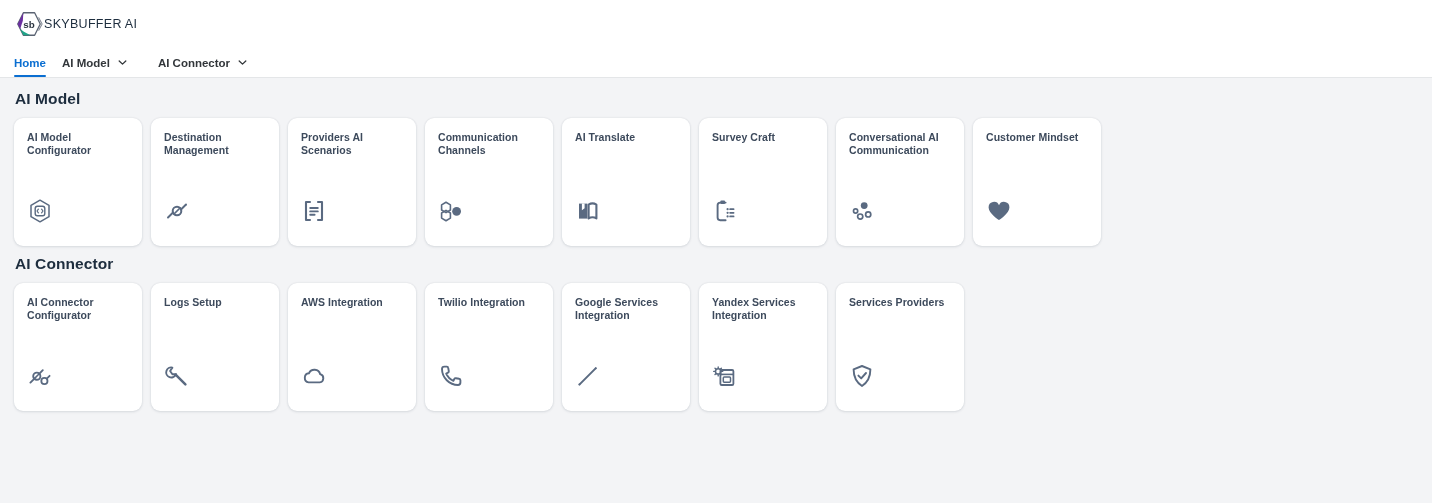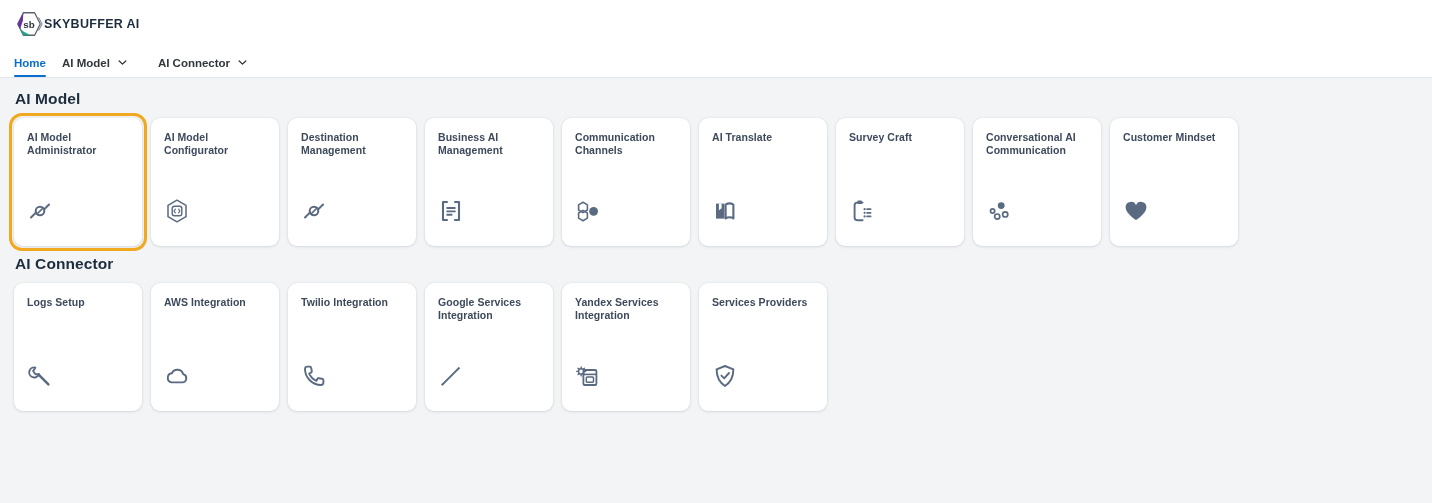--- a/index.html
+++ b/index.html
@@ -31,21 +31,21 @@
   }
   .logo-mark {
     width: 30px;
     height: 30px;
     position: relative;
     flex: 0 0 auto;
   }
   .logo-mark svg { display: block; }
   .brand-name {
     font-size: 12.5px;
-    font-weight: 700;
+    font-weight: 400;
     letter-spacing: .3px;
     color: #1d2d3e;
     white-space: nowrap;
   }
 
   
   .shell-nav {
     height: 30px;
     background: #ffffff;
     display: flex;
@@ -186,58 +186,47 @@
   </div>
 
 </div>
 
 <div class="content">
 
   <div class="group">
     <div class="group-title">AI Model</div>
     <div class="tile-row">
 
-      <div class="tile focused">
-        <div class="tile-title">AI Model Administrator</div>
+
+      <div class="tile">
+        <div class="tile-title">AI Model Configurator</div>
+        <div class="tile-icon">
+          <svg viewBox="0 0 26 26" aria-hidden="true">
+            <path d="M13 2.2 L22 7.3 L22 18.7 L13 23.8 L4 18.7 L4 7.3 Z" fill="none" stroke="currentColor" stroke-width="1.5" stroke-linejoin="round"></path>
+            <rect x="8.2" y="8.2" width="9.6" height="9.6" rx="2.2" fill="none" stroke="currentColor" stroke-width="1.4"></rect>
+            <path d="M11.4 11.2 L10 13 L11.4 14.8" fill="none" stroke="currentColor" stroke-width="1.2" stroke-linecap="round" stroke-linejoin="round"></path>
+            <path d="M14.6 11.2 L16 13 L14.6 14.8" fill="none" stroke="currentColor" stroke-width="1.2" stroke-linecap="round" stroke-linejoin="round"></path>
+          </svg>
+        </div>
+      </div>
+
+      <div class="tile">
+        <div class="tile-title">Destination Management</div>
         <div class="tile-icon">
           <svg viewBox="0 0 26 26" aria-hidden="true">
             <line x1="4" y1="19.5" x2="9" y2="14.5" stroke="currentColor" stroke-width="2" stroke-linecap="round"></line>
             <line x1="17" y1="11.5" x2="22" y2="6.5" stroke="currentColor" stroke-width="2" stroke-linecap="round"></line>
             <circle cx="13" cy="13" r="4.3" fill="none" stroke="currentColor" stroke-width="2"></circle>
             <line x1="10" y1="16" x2="16" y2="10" stroke="currentColor" stroke-width="1.7" stroke-linecap="round"></line>
           </svg>
         </div>
       </div>
 
       <div class="tile">
-        <div class="tile-title">AI Model Configurator</div>
-        <div class="tile-icon">
-          <svg viewBox="0 0 26 26" aria-hidden="true">
-            <path d="M13 2.2 L22 7.3 L22 18.7 L13 23.8 L4 18.7 L4 7.3 Z" fill="none" stroke="currentColor" stroke-width="1.5" stroke-linejoin="round"></path>
-            <rect x="8.2" y="8.2" width="9.6" height="9.6" rx="2.2" fill="none" stroke="currentColor" stroke-width="1.4"></rect>
-            <path d="M11.4 11.2 L10 13 L11.4 14.8" fill="none" stroke="currentColor" stroke-width="1.2" stroke-linecap="round" stroke-linejoin="round"></path>
-            <path d="M14.6 11.2 L16 13 L14.6 14.8" fill="none" stroke="currentColor" stroke-width="1.2" stroke-linecap="round" stroke-linejoin="round"></path>
-          </svg>
-        </div>
-      </div>
-
-      <div class="tile">
-        <div class="tile-title">Destination Management</div>
-        <div class="tile-icon">
-          <svg viewBox="0 0 26 26" aria-hidden="true">
-            <line x1="4" y1="19.5" x2="9" y2="14.5" stroke="currentColor" stroke-width="2" stroke-linecap="round"></line>
-            <line x1="17" y1="11.5" x2="22" y2="6.5" stroke="currentColor" stroke-width="2" stroke-linecap="round"></line>
-            <circle cx="13" cy="13" r="4.3" fill="none" stroke="currentColor" stroke-width="2"></circle>
-            <line x1="10" y1="16" x2="16" y2="10" stroke="currentColor" stroke-width="1.7" stroke-linecap="round"></line>
-          </svg>
-        </div>
-      </div>
-
-      <div class="tile">
-        <div class="tile-title">Business AI Management</div>
+        <div class="tile-title">Providers AI Scenarios</div>
         <div class="tile-icon">
           <svg viewBox="0 0 26 26" aria-hidden="true">
             <path d="M9 4 L5 4 L5 22 L9 22" fill="none" stroke="currentColor" stroke-width="2.1" stroke-linecap="round" stroke-linejoin="round"></path>
             <path d="M17 4 L21 4 L21 22 L17 22" fill="none" stroke="currentColor" stroke-width="2.1" stroke-linecap="round" stroke-linejoin="round"></path>
             <line x1="9.2" y1="10" x2="16.8" y2="10" stroke="currentColor" stroke-width="1.9" stroke-linecap="round"></line>
             <line x1="9.2" y1="13.4" x2="16.8" y2="13.4" stroke="currentColor" stroke-width="1.9" stroke-linecap="round"></line>
             <line x1="9.2" y1="16.8" x2="13.6" y2="16.8" stroke="currentColor" stroke-width="1.9" stroke-linecap="round"></line>
           </svg>
         </div>
       </div>
@@ -301,20 +290,33 @@
         </div>
       </div>
 
     </div>
   </div>
 
   <div class="group">
     <div class="group-title">AI Connector</div>
     <div class="tile-row">
 
+      <div class="tile">
+        <div class="tile-title">AI Connector Configurator</div>
+        <div class="tile-icon">
+          <svg viewBox="0 0 26 26" aria-hidden="true">
+            <line x1="3.4" y1="19.6" x2="7.4" y2="15.6" stroke="currentColor" stroke-width="1.9" stroke-linecap="round"></line>
+            <circle cx="9.8" cy="13.2" r="3.6" fill="none" stroke="currentColor" stroke-width="1.9"></circle>
+            <line x1="7.4" y1="15.6" x2="12.2" y2="10.8" stroke="currentColor" stroke-width="1.5" stroke-linecap="round"></line>
+            <line x1="12.2" y1="10.8" x2="15.8" y2="7.2" stroke="currentColor" stroke-width="1.9" stroke-linecap="round"></line>
+            <circle cx="17.4" cy="18" r="3.1" fill="none" stroke="currentColor" stroke-width="1.8"></circle>
+            <line x1="19.8" y1="15.6" x2="22.6" y2="12.8" stroke="currentColor" stroke-width="1.8" stroke-linecap="round"></line>
+          </svg>
+        </div>
+      </div>
 
       <div class="tile">
         <div class="tile-title">Logs Setup</div>
         <div class="tile-icon">
           <svg viewBox="0 0 26 26" aria-hidden="true">
             <path d="M11.8 11.4 A5 5 0 1 1 8.4 4.6 L6.1 8 L8.4 11.3 L12.2 11.3 Z" fill="none" stroke="currentColor" stroke-width="1.9" stroke-linejoin="round"></path>
             <line x1="11.6" y1="11.6" x2="21.4" y2="21.4" stroke="currentColor" stroke-width="2.5" stroke-linecap="round"></line>
           </svg>
         </div>
       </div>

